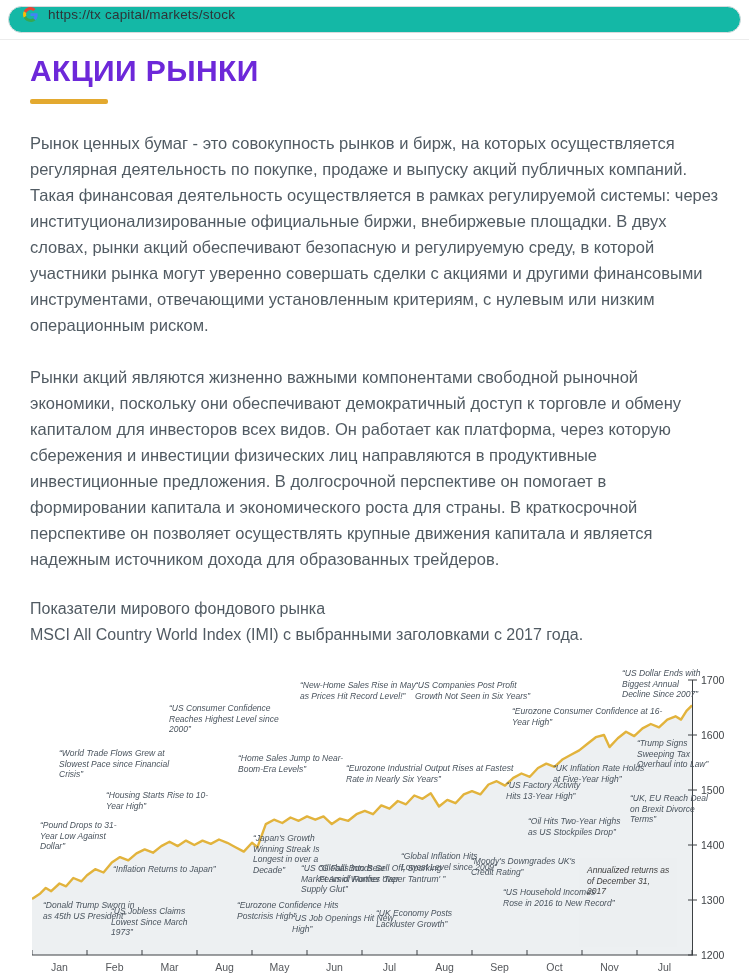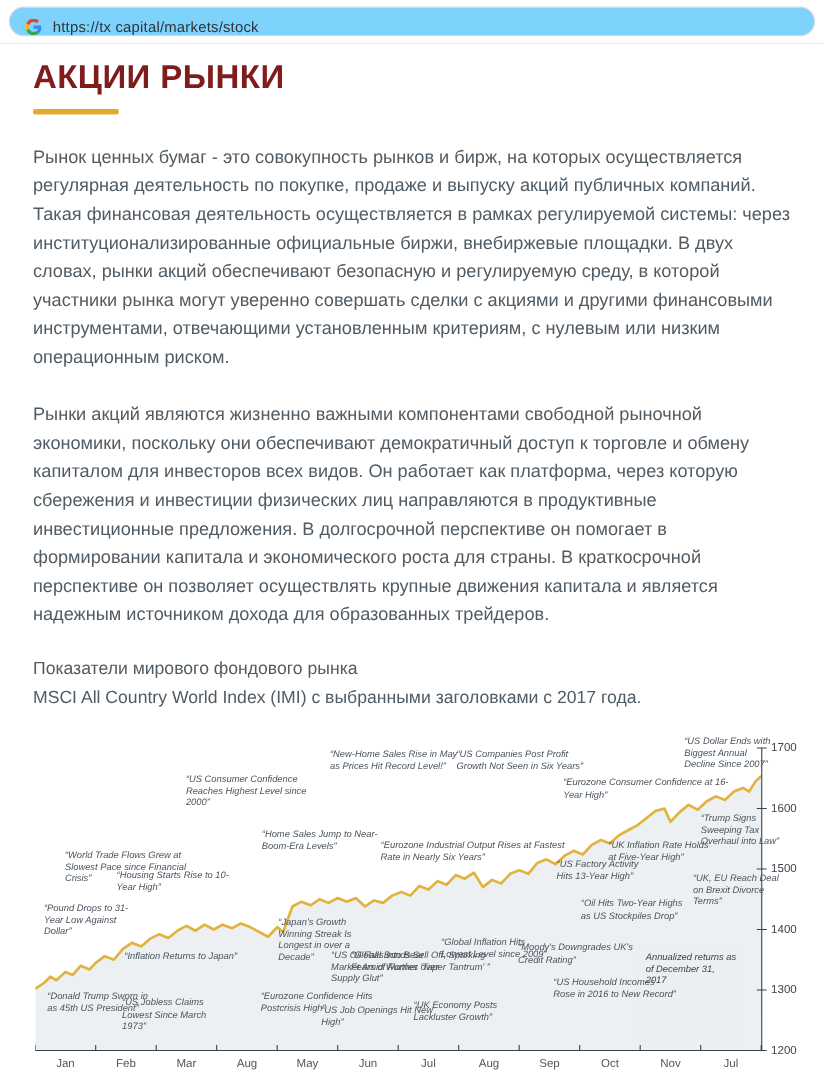--- a/index.html
+++ b/index.html
@@ -1,28 +1,28 @@
 <!DOCTYPE html>
 <html lang="ru"><head>
 <meta charset="utf-8">
 <style>
   * { margin:0; padding:0; box-sizing:border-box; }
   html,body { width:749px; height:975px; background:#ffffff; overflow:hidden;
     font-family:"Liberation Sans","DejaVu Sans",sans-serif; }
 
   
   .browser-bar { height:40px; padding:6px 8px 0 8px; border-bottom:1px solid #ececec; }
-  .url-pill { display:flex; align-items:flex-end; gap:10px; height:27px;
-    border:1px solid #d9dbdd; border-radius:14px; padding:0 14px; background:#7dd3fc; }
+  .url-pill { display:flex; align-items:flex-start; gap:10px; height:27px;
+    border:1px solid #d9dbdd; border-radius:14px; padding:0 14px; background:#14b8a6; }
   .g-icon { width:15px; height:15px; flex:0 0 auto; }
   .url-text { font-size:13.5px; color:#2f3337; letter-spacing:.2px; }
 
   
   .content { padding:0 28px 0 30px; }
-  h1.page-title { margin-top:14px; font-size:30px; font-weight:700; color:#7f1d1d; letter-spacing:.4px; }
+  h1.page-title { margin-top:14px; font-size:30px; font-weight:700; color:#6d28d9; letter-spacing:.4px; }
   .title-underline { width:78px; height:5px; background:#e3a92f; border-radius:2px; margin-top:11px; }
   p.body-par { margin-top:26px; font-size:16.5px; line-height:26px; color:#515b63; }
   .chart-caption { margin-top:24px; font-size:16px; line-height:26px; color:#515b63; }
 
   
   .chart { position:relative; width:700px; height:330px; margin:20px 0 14px 2px; }
   .chart svg { position:absolute; left:0; top:0; }
   .ann-layer { position:absolute; left:0; top:0; width:700px; height:330px; pointer-events:none; }
   .annotation { position:absolute; font-style:italic; font-size:8.5px; line-height:10.5px;
     color:#4a545e; }
@@ -82,21 +82,21 @@
         <div class="x-label" style="left: 495px; width: 55px;">Oct</div>
         <div class="x-label" style="left: 550px; width: 55px;">Nov</div>
         <div class="x-label" style="left: 605px; width: 55px;">Jul</div>
         <div class="y-label" style="top: 281px; text-align: right;">1200</div>
         <div class="y-label" style="top: 226px;">1300</div>
         <div class="y-label" style="top: 171px;">1400</div>
         <div class="y-label" style="top: 116px;">1500</div>
         <div class="y-label" style="top: 61px;">1600</div>
         <div class="y-label" style="top: 6px;">1700</div>
         <div class="annotation" style="left: 8px; top: 152px; width: 78px;">“Pound Drops to 31-Year Low Against Dollar”</div>
-        <div class="annotation" style="left: 27px; top: 104px; width: 112px;">“World Trade Flows Grew at Slowest Pace since Financial Crisis”</div>
+        <div class="annotation" style="left: 27px; top: 80px; width: 112px;">“World Trade Flows Grew at Slowest Pace since Financial Crisis”</div>
         <div class="annotation" style="left: 137px; top: 35px; width: 132px;">“US Consumer Confidence Reaches Highest Level since 2000”</div>
         <div class="annotation" style="left: 74px; top: 122px; width: 112px;">“Housing Starts Rise to 10-Year High”</div>
         <div class="annotation" style="left: 11px; top: 232px; width: 92px;">“Donald Trump Sworn in as 45th US President”</div>
         <div class="annotation" style="left: 81px; top: 196px; width: 160px;">“Inflation Returns to Japan”</div>
         <div class="annotation" style="left: 79px; top: 238px; width: 100px;">“US Jobless Claims Lowest Since March 1973”</div>
         <div class="annotation" style="left: 206px; top: 85px; width: 128px;">“Home Sales Jump to Near-Boom-Era Levels”</div>
         <div class="annotation" style="left: 268px; top: 12px; width: 116px;">“New-Home Sales Rise in May as Prices Hit Record Level!”</div>
         <div class="annotation" style="left: 165px; top: 232px; width: 128px; margin-left: 40px;">“Eurozone Confidence Hits Postcrisis High”</div>
         <div class="annotation" style="left: 221px; top: 165px; width: 86px;">“Japan's Growth Winning Streak Is Longest in over a Decade”</div>
         <div class="annotation" style="left: 269px; top: 195px; width: 112px;">“US Oil Falls into Bear Market Amid Worries over Supply Glut”</div>

